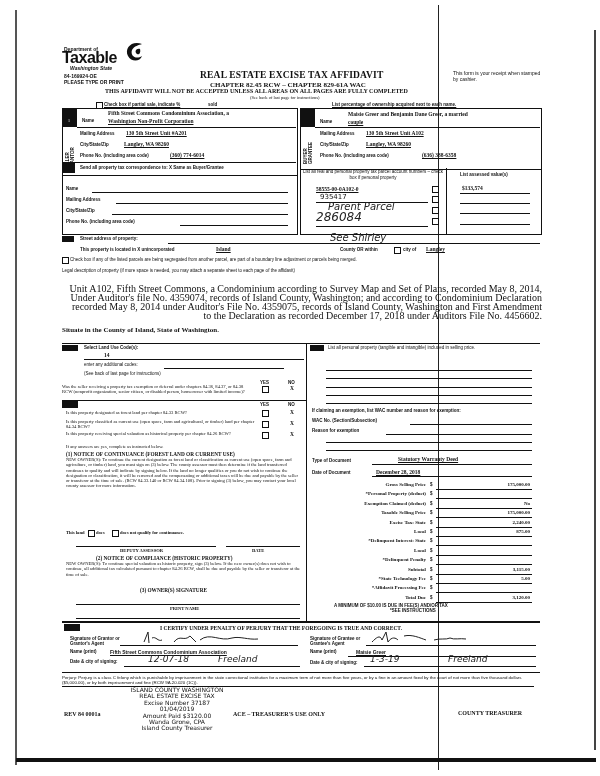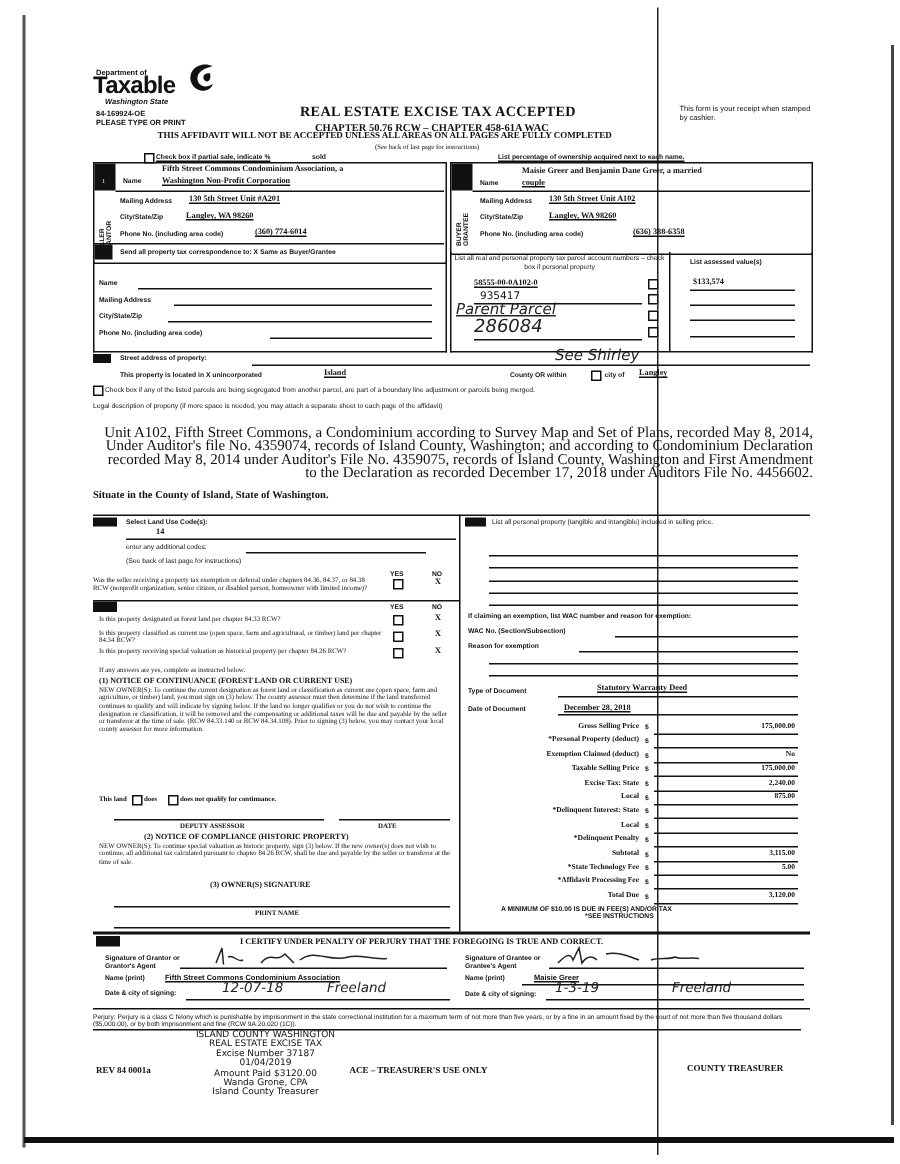--- a/index.html
+++ b/index.html
@@ -47,22 +47,22 @@
   <span class="rev">Taxable</span>
   <span class="wa">Washington State</span>
   <svg class="swirl" viewBox="0 0 24 24">
     <path d="M20 4 C10 0 2 8 6 16 C9 22 18 22 20 16 C14 20 8 16 10 10 C12 6 17 5 20 4 Z" fill="#111"></path>
     <path d="M18 9 C14 8 12 12 15 14 C17 15 19 13 18 9 Z" fill="#111"></path>
   </svg>
 </div>
 
 <div class="abs small b" style="left:64px;top:73px;">84-169924-OE</div>
 <div class="abs small b" style="left:64px;top:79px;">PLEASE TYPE OR PRINT</div>
-<div class="abs title">REAL ESTATE EXCISE TAX ACCEPTED</div>
-<div class="abs sub1">CHAPTER 50.76 RCW – CHAPTER 458-61A WAC</div>
+<div class="abs title">REAL ESTATE EXCISE TAX AFFIDAVIT</div>
+<div class="abs sub1">CHAPTER 82.45 RCW – CHAPTER 829-61A WAC</div>
 <div class="abs sub2">THIS AFFIDAVIT WILL NOT BE ACCEPTED UNLESS ALL AREAS ON ALL PAGES ARE FULLY COMPLETED</div>
 <div class="abs sub3">(See back of last page for instructions)</div>
 <div class="abs small" style="left:453px;top:70px;width:90px;line-height:6px;">This form is your receipt when stamped by cashier.</div>
 
 <div class="cb" style="left:96px;top:102px;"></div>
 <div class="abs tiny b u" style="left:104px;top:102px;">Check box if partial sale, indicate %</div>
 <div class="abs tiny b" style="left:208px;top:102px;">sold</div>
 <div class="abs tiny b u" style="left:332px;top:102px;">List percentage of ownership acquired next to each name.</div>
 
 <div class="box" style="left:62px;top:108px;width:234px;height:66px;"></div>
@@ -115,32 +115,32 @@
 <div class="abs val u" style="left:316px;top:186px;">58555-00-0A102-0</div>
 <div class="cb" style="left:432px;top:186px;"></div>
 <div class="abs val" style="left:462px;top:185px;">$133,574</div>
 <div class="line" style="left:460px;top:193px;width:70px;"></div>
 
 <div class="abs" style="left:320px;top:193px;font-family:'DejaVu Sans',sans-serif;font-size:7px;">935417</div>
 <div class="line" style="left:316px;top:202px;width:112px;"></div>
 <div class="cb" style="left:432px;top:196px;"></div>
 <div class="line" style="left:460px;top:203px;width:70px;"></div>
 
-<div class="abs hand" style="left:304px;top:201px;text-decoration:underline;">Parent Parcel</div>
+<div class="abs hand" style="left:328px;top:201px;">Parent Parcel</div>
 <div class="cb" style="left:432px;top:207px;"></div>
 <div class="line" style="left:460px;top:213px;width:70px;"></div>
 
 <div class="abs hand" style="left:316px;top:210px;font-size:12px;">286084</div>
 <div class="line" style="left:316px;top:226px;width:112px;"></div>
 <div class="cb" style="left:432px;top:218px;"></div>
 <div class="line" style="left:460px;top:224px;width:70px;"></div>
 
 <div class="blk" style="left:62px;top:236px;width:12px;height:6px;"></div>
 <div class="abs tiny b" style="left:80px;top:236px;">Street address of property:</div>
-<div class="abs hand" style="left:330px;top:232px;margin-left:40px;">See Shirley</div>
+<div class="abs hand" style="left:330px;top:232px;">See Shirley</div>
 <div class="line" style="left:168px;top:243px;width:372px;"></div>
 <div class="abs tiny b" style="left:80px;top:247px;">This property is located in X unincorporated</div>
 <div class="abs val u" style="left:216px;top:246px;">Island</div>
 <div class="abs tiny b" style="left:340px;top:247px;">County OR within</div>
 <div class="cb" style="left:394px;top:247px;"></div>
 <div class="abs tiny b" style="left:403px;top:247px;">city of</div>
 <div class="abs val u" style="left:426px;top:246px;">Langley</div>
 
 <div class="cb" style="left:62px;top:257px;"></div>
 <div class="abs tiny" style="left:70px;top:257px;">Check box if any of the listed parcels are being segregated from another parcel, are part of a boundary line adjustment or parcels being merged.</div>

